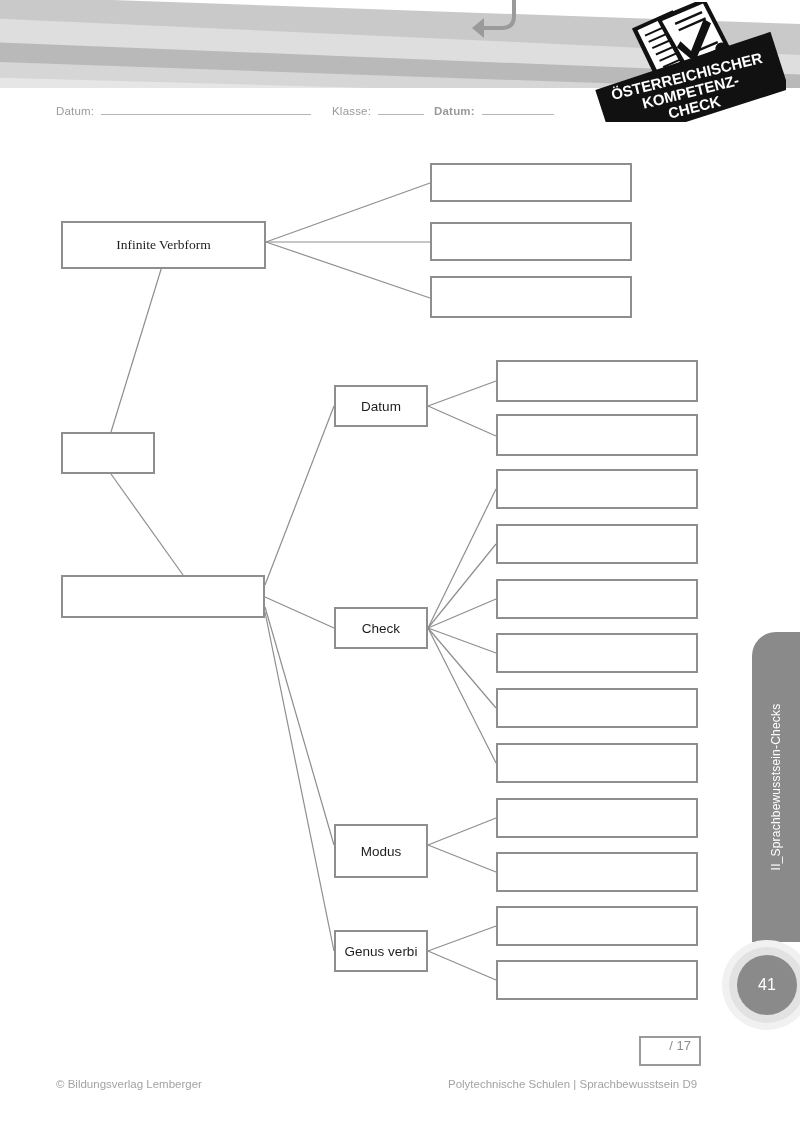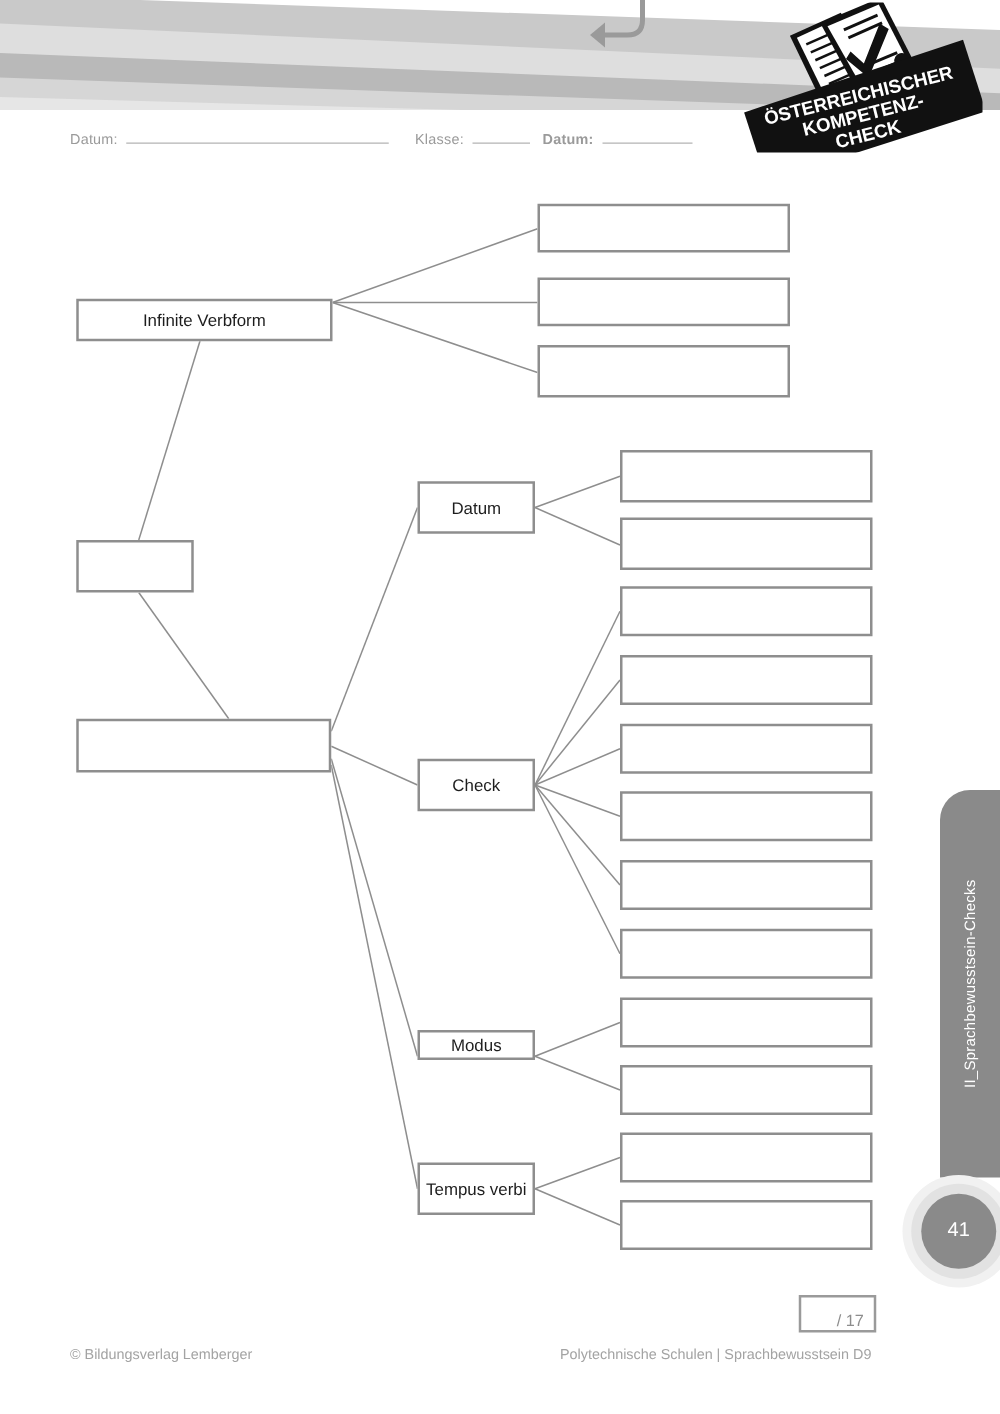--- a/index.html
+++ b/index.html
@@ -118,21 +118,21 @@
 
   
   .score {
     position: absolute;
     left: 639px; top: 1036px;
     width: 62px; height: 30px;
     box-sizing: border-box;
     border: 2px solid #9a9a9a;
     background: #fff;
     display: flex;
-    align-items: flex-end;
+    align-items: flex-start;
     justify-content: flex-end;
     padding-right: 8px;
     font-size: 13px;
     color: #8d8d8d;
   }
 
   
   .sidetab {
     position: absolute;
     right: 0; top: 632px;
@@ -270,21 +270,21 @@
       <line x1="428" y1="628" x2="496" y2="599" stroke="#8e8e8e" stroke-width="1.2"></line>
       <line x1="428" y1="628" x2="496" y2="653" stroke="#8e8e8e" stroke-width="1.2"></line>
       <line x1="428" y1="628" x2="496" y2="708" stroke="#8e8e8e" stroke-width="1.2"></line>
       <line x1="428" y1="628" x2="496" y2="763" stroke="#8e8e8e" stroke-width="1.2"></line>
       <line x1="428" y1="845" x2="496" y2="818" stroke="#8e8e8e" stroke-width="1.2"></line>
       <line x1="428" y1="845" x2="496" y2="872" stroke="#8e8e8e" stroke-width="1.2"></line>
       <line x1="428" y1="951" x2="496" y2="926" stroke="#8e8e8e" stroke-width="1.2"></line>
       <line x1="428" y1="951" x2="496" y2="980" stroke="#8e8e8e" stroke-width="1.2"></line>
     </svg>
   <div id="node-layer">
-      <div class="node" style="left: 61px; top: 239px; width: 205px; height: 34px;">
+      <div class="node" style="left: 61px; top: 221px; width: 205px; height: 48px; font-family: Liberation Serif, serif;">
         <span>Infinite Verbform</span>
       </div>
       <div class="node blank" style="left: 430px; top: 163px; width: 202px; height: 39px;">
         <span></span>
       </div>
       <div class="node blank" style="left: 430px; top: 222px; width: 202px; height: 39px;">
         <span></span>
       </div>
       <div class="node blank" style="left: 430px; top: 276px; width: 202px; height: 42px;">
         <span></span>
@@ -294,25 +294,25 @@
       </div>
       <div class="node blank" style="left: 61px; top: 575px; width: 204px; height: 43px;">
         <span></span>
       </div>
       <div class="node" style="left: 334px; top: 385px; width: 94px; height: 42px;">
         <span>Datum</span>
       </div>
       <div class="node" style="left: 334px; top: 607px; width: 94px; height: 42px;">
         <span>Check</span>
       </div>
-      <div class="node" style="left: 334px; top: 824px; width: 94px; height: 24px;">
+      <div class="node" style="left: 334px; top: 824px; width: 94px; height: 54px;">
         <span>Modus</span>
       </div>
       <div class="node" style="left: 334px; top: 930px; width: 94px; height: 42px;">
-        <span>Tempus verbi</span>
+        <span>Genus verbi</span>
       </div>
       <div class="node blank" style="left: 496px; top: 360px; width: 202px; height: 42px;">
         <span></span>
       </div>
       <div class="node blank" style="left: 496px; top: 414px; width: 202px; height: 42px;">
         <span></span>
       </div>
       <div class="node blank" style="left: 496px; top: 469px; width: 202px; height: 40px;">
         <span></span>
       </div>

